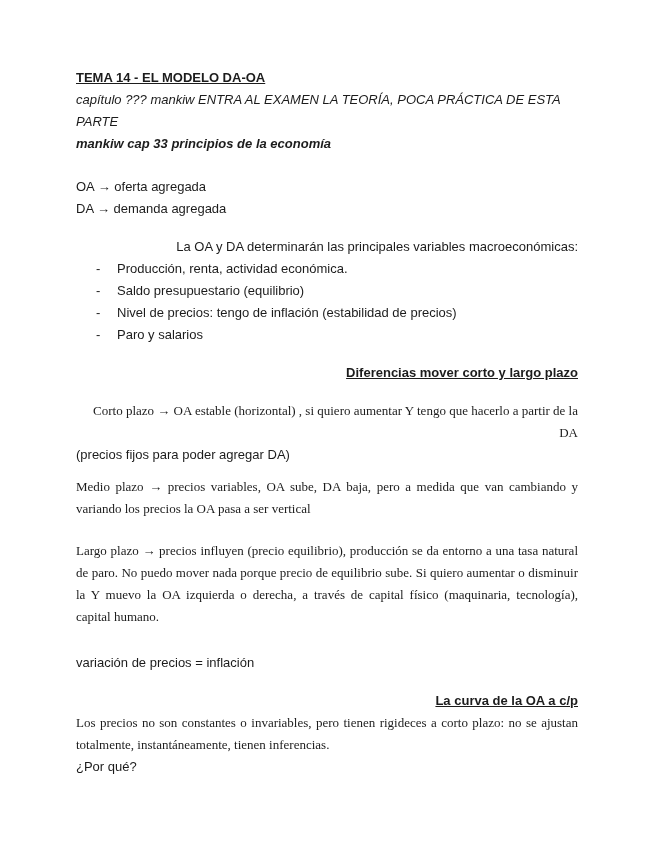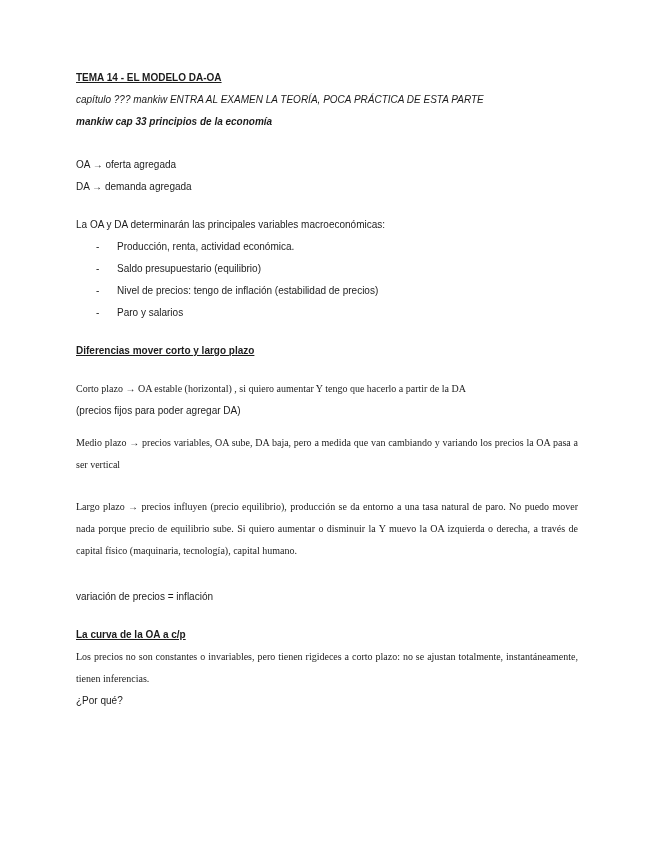--- a/index.html
+++ b/index.html
@@ -9,31 +9,31 @@
     background: #ffffff;
     color: #1c1c1c;
     font-family: "Liberation Sans", "DejaVu Sans", sans-serif;
     overflow: hidden;
   }
   .doc {
     box-sizing: border-box;
     width: 655px;
     height: 772px;
     padding: 67px 77px 0 76px;
-    font-size: 10px;
+    font-size: 13px;
     line-height: 22px;
     border-radius: 23px;
   }
   .b  { font-weight: bold; }
   .i  { font-style: italic; }
   .u  { text-decoration: underline; }
   .just { text-align: justify; font-family: Liberation Serif, serif; }
   .block { margin: 0; }
   .mt-lg { margin-top: 21px; }
-  .mt-md { margin-top: 16px; }
+  .mt-md { margin-top: 16px; text-align: right; }
   .mt-sm { margin-top: 10px; }
   .mt-xs { margin-top: 20px; }
   .mt-xl { margin-top: 24px; }
   .list { margin: 0; padding: 0; }
   .li {
     display: flex;
     padding-left: 20px;
   }
   .li .marker {
     width: 21px;

